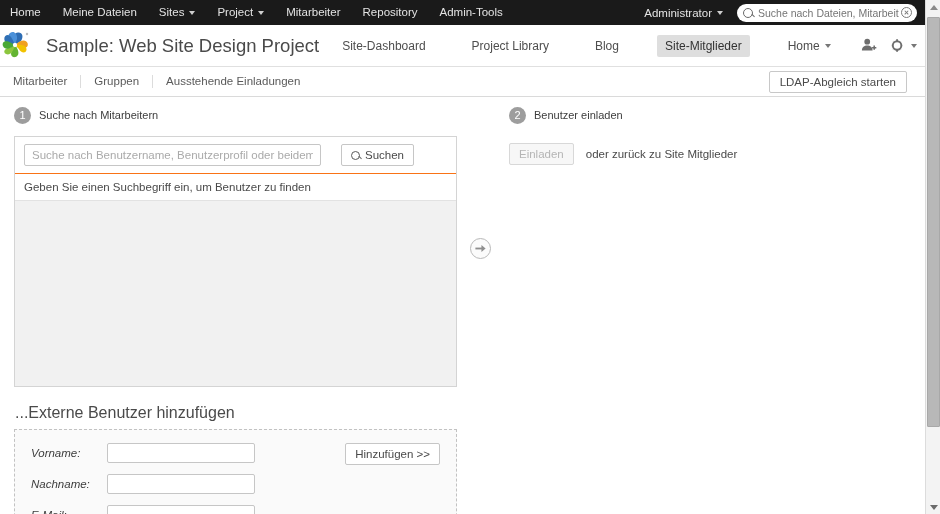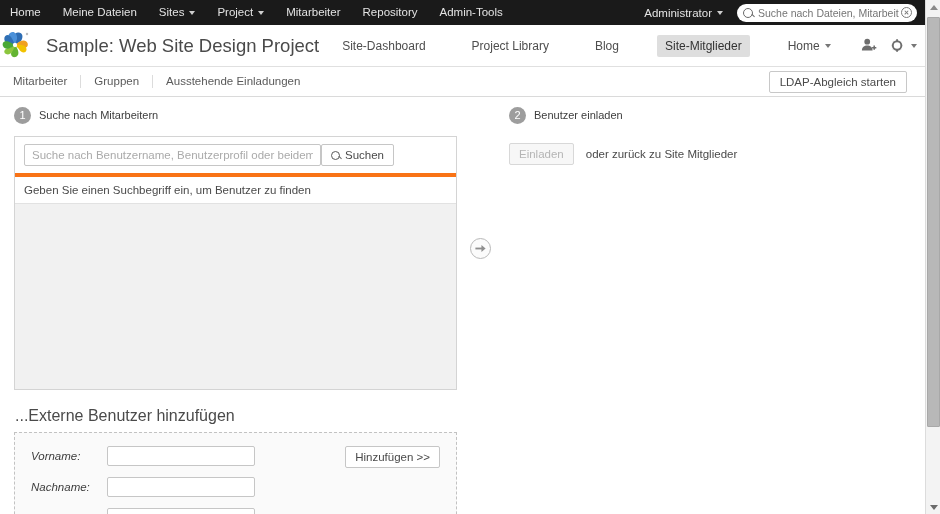--- a/index.html
+++ b/index.html
@@ -108,22 +108,22 @@
   .step-head { display: flex; align-items: center; height: 28px; margin-bottom: 7px; }
   .step-badge {
     width: 17px; height: 17px; border-radius: 50%; background: #9d9d9d; color: #fff;
     font-size: 11px; display: flex; align-items: center; justify-content: center;
     margin-right: 8px; flex: 0 0 auto;
   }
   .step-title { font-size: 11px; color: #3d3d3d; }
 
   .panel { border: 1px solid #d4d4d4; background: #f1f1f1; }
   .panel-head {
-    background: #fff; border-bottom: 4px solid #f97316;
-    padding: 7px 9px; display: flex; align-items: flex-start; gap: 0;
+    background: #fff; border-bottom: 1px solid #f97316;
+    padding: 7px 9px; display: flex; align-items: flex-start; gap: 20px;
   }
   .text-input {
     height: 22px; border: 1px solid #c6c6c6; background: #fff; border-radius: 2px;
     font-size: 11.5px; color: #4a4a4a; padding: 0 7px; outline: none;
     font-family: "Liberation Sans", sans-serif;
   }
   .text-input::placeholder { color: #aaa; }
   .btn {
     font-size: 11.5px; color: #4a4a4a; background: #fff; border: 1px solid #c6c6c6;
     border-radius: 2px; padding: 4px 9px; cursor: pointer; white-space: nowrap;

